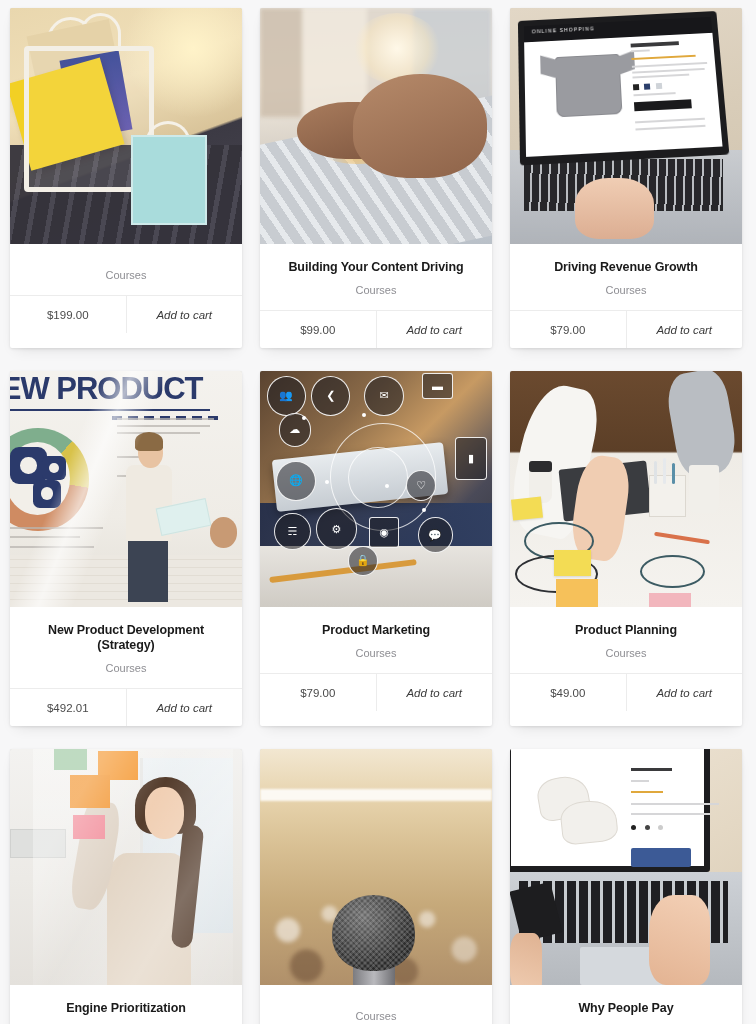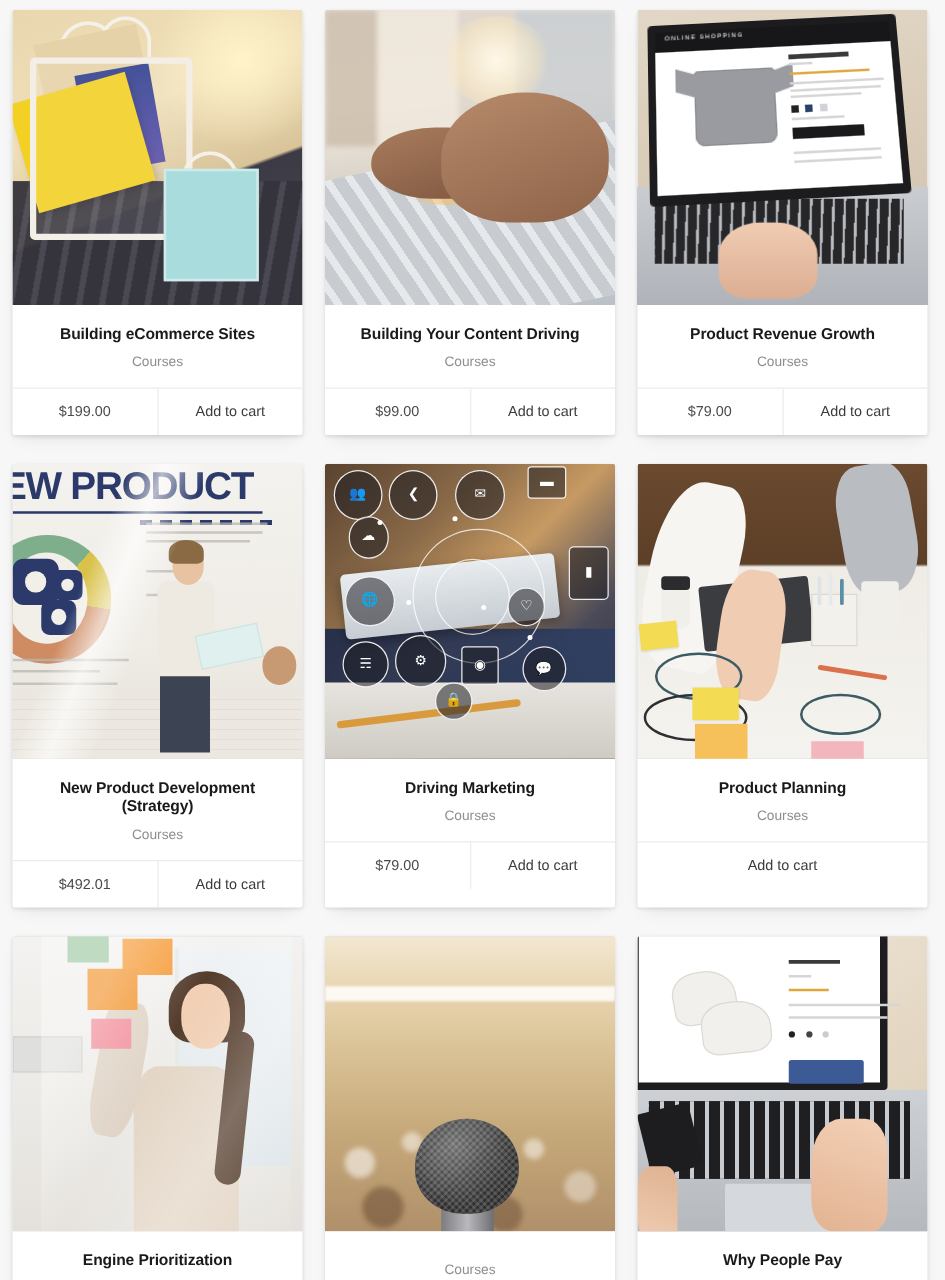--- a/index.html
+++ b/index.html
@@ -56,21 +56,21 @@
     height: 38px;
   }
   .card-price, .card-cart {
     flex: 1;
     display: flex;
     align-items: center;
     justify-content: center;
     font-size: 11.5px;
     color: #4a4a4a;
   }
-  .card-cart { color: #3b3b3b; cursor: pointer; }
+  .card-cart { color: #3b3b3b; cursor: pointer; font-style: italic; }
   .card-price { border-right: 1px solid #ececec; }
 
   
   .scene { position: absolute; inset: 0; }
   .sh { position: absolute; }
 
   
   .sc-bags { background: linear-gradient(160deg,#e9d7ae 0%,#f0dfb9 35%,#d9c49a 60%,#3c3a44 61%,#4a4752 100%); }
   .sc-bags .kbd { left:0; right:0; bottom:0; height:42%; background:
       repeating-linear-gradient(100deg,#35333c 0 13px,#4b4954 13px 18px),
@@ -229,21 +229,20 @@
         <div class="sh handle" style="left:30%;top:2%;width:18%;height:14%"></div>
         <div class="sh bag-tan"></div>
         <div class="sh bag-blu"></div>
         <div class="sh bag-yel"></div>
         <div class="sh cart"></div>
         <div class="sh handle" style="left:58%;top:48%;width:20%;height:12%"></div>
         <div class="sh bag-cyan"></div>
       </div>
     </div>
     <div class="card-body">
-      <div class="card-title">Building eCommerce Sites</div>
       <div class="card-category">Courses</div>
     </div>
     <div class="card-footer">
       <div class="card-price">$199.00</div>
       <div class="card-cart">Add to cart</div>
     </div>
   </div>
 
   <div class="card">
     <div class="card-media">
@@ -289,21 +288,21 @@
             <div class="sh" style="left:68%;top:50%;width:6px;height:6px;background:#cfd3d8"></div>
             <div class="sh txtline" style="left:56%;top:58%;width:22%"></div>
             <div class="sh cta" style="left:56%;top:64%;width:30%"></div>
             <div class="sh txtline" style="left:56%;top:78%;width:36%"></div>
             <div class="sh txtline" style="left:56%;top:84%;width:36%"></div>
           </div>
         </div>
       </div>
     </div>
     <div class="card-body">
-      <div class="card-title">Product Revenue Growth</div>
+      <div class="card-title">Driving Revenue Growth</div>
       <div class="card-category">Courses</div>
     </div>
     <div class="card-footer">
       <div class="card-price">$79.00</div>
       <div class="card-cart">Add to cart</div>
     </div>
   </div>
 
   <div class="card">
     <div class="card-media">
@@ -367,21 +366,21 @@
         <div class="sh ic" style="left:70%;top:1%;width:13%;height:11%;border-radius:3px">▬</div>
         <div class="sh ic" style="left:63%;top:42%;width:13%;height:13%">♡</div>
         <div class="sh dot" style="left:18%;top:19%"></div>
         <div class="sh dot" style="left:44%;top:18%"></div>
         <div class="sh dot" style="left:28%;top:46%"></div>
         <div class="sh dot" style="left:54%;top:48%"></div>
         <div class="sh dot" style="left:70%;top:58%"></div>
       </div>
     </div>
     <div class="card-body">
-      <div class="card-title">Driving Marketing</div>
+      <div class="card-title">Product Marketing</div>
       <div class="card-category">Courses</div>
     </div>
     <div class="card-footer">
       <div class="card-price">$79.00</div>
       <div class="card-cart">Add to cart</div>
     </div>
   </div>
 
   <div class="card">
     <div class="card-media">
@@ -406,20 +405,21 @@
         <div class="sh sticky-o" style="left:20%;top:88%;width:18%;height:13%"></div>
         <div class="sh pen" style="left:62%;top:70%;width:24%;transform:rotate(9deg)"></div>
         <div class="sh" style="left:60%;bottom:-2%;width:18%;height:8%;background:#f2b6bd"></div>
       </div>
     </div>
     <div class="card-body">
       <div class="card-title">Product Planning</div>
       <div class="card-category">Courses</div>
     </div>
     <div class="card-footer">
+      <div class="card-price">$49.00</div>
       <div class="card-cart">Add to cart</div>
     </div>
   </div>
 
   <div class="card">
     <div class="card-media">
       <div class="scene sc-glass">
         <div class="sh window"></div>
         <div class="sh blind"></div>
         <div class="sh torso"></div>

